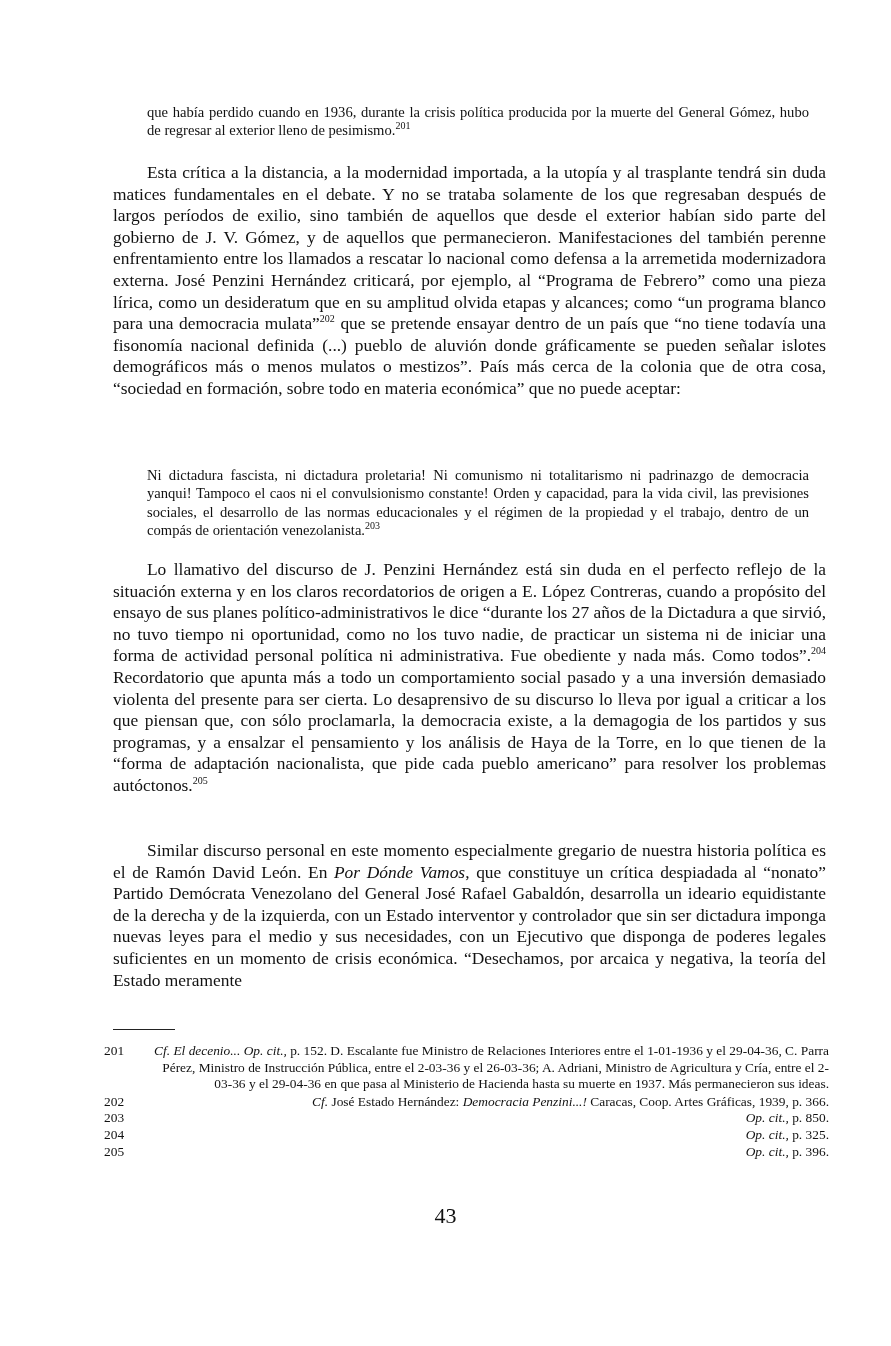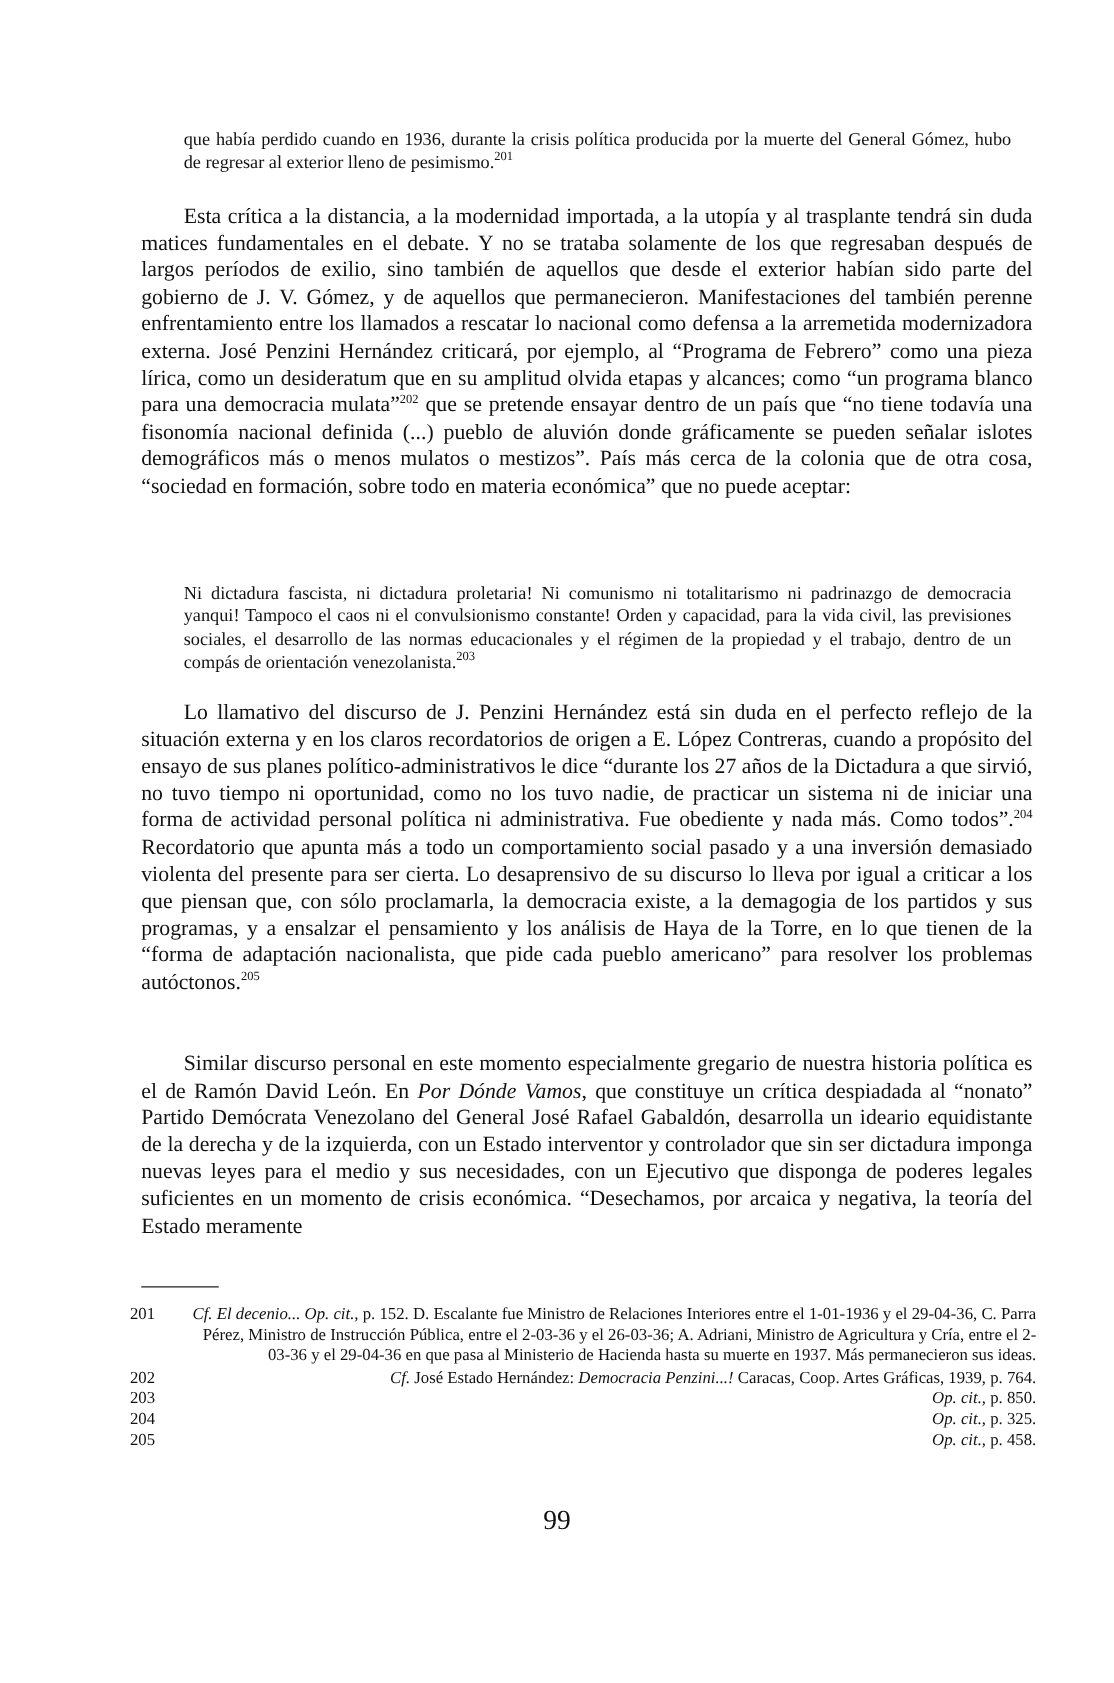--- a/index.html
+++ b/index.html
@@ -34,30 +34,30 @@
 
   <div class="rule"></div>
 
   <div class="fn" style="top:1043px;">
     <div class="fn-row">
       <span class="fn-num">201</span>
       <span class="fn-body"><i>Cf.</i> <i>El decenio...</i> <i>Op. cit.,</i><span> p. 152. D. Escalante fue Ministro de Relaciones Interiores entre el 1-01-1936 y el 29-04-36, C. Parra Pérez, Ministro de Instrucción Pública, entre el 2-03-36 y el 26-03-36; A. Adriani, Ministro de Agricultura y Cría, entre el 2-03-36 y el 29-04-36 en que pasa al Ministerio de Hacienda hasta su muerte en 1937. Más permanecieron sus ideas.</span></span>
     </div>
     <div class="fn-row" style="margin-top:1px;">
       <span class="fn-num">202</span>
-      <span class="fn-body"><i>Cf.</i><span> José Estado Hernández: </span><i>Democracia Penzini...!</i><span> Caracas, Coop. Artes Gráficas, 1939, p. 764.</span></span>
+      <span class="fn-body"><i>Cf.</i><span> José Estado Hernández: </span><i>Democracia Penzini...!</i><span> Caracas, Coop. Artes Gráficas, 1939, p. 366.</span></span>
     </div>
     <div class="fn-row">
       <span class="fn-num">203</span>
       <span class="fn-body"><i>Op. cit.,</i><span> p. 850.</span></span>
     </div>
     <div class="fn-row">
       <span class="fn-num">204</span>
       <span class="fn-body"><i>Op. cit.,</i><span> p. 325.</span></span>
     </div>
     <div class="fn-row">
       <span class="fn-num">205</span>
-      <span class="fn-body"><i>Op. cit.,</i><span> p. 458.</span></span>
+      <span class="fn-body"><i>Op. cit.,</i><span> p. 396.</span></span>
     </div>
   </div>
 
-  <div class="pnum">99</div>
+  <div class="pnum">43</div>
 </div>
 
 </body></html>

